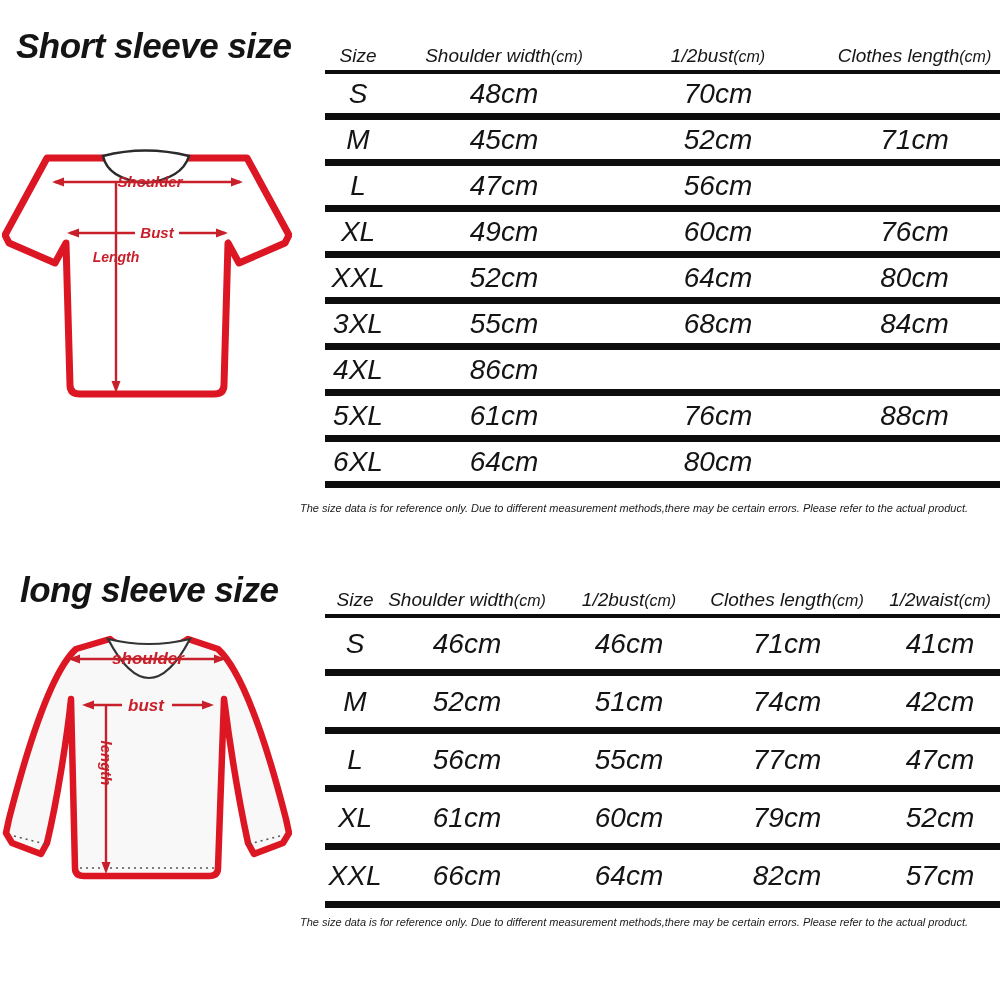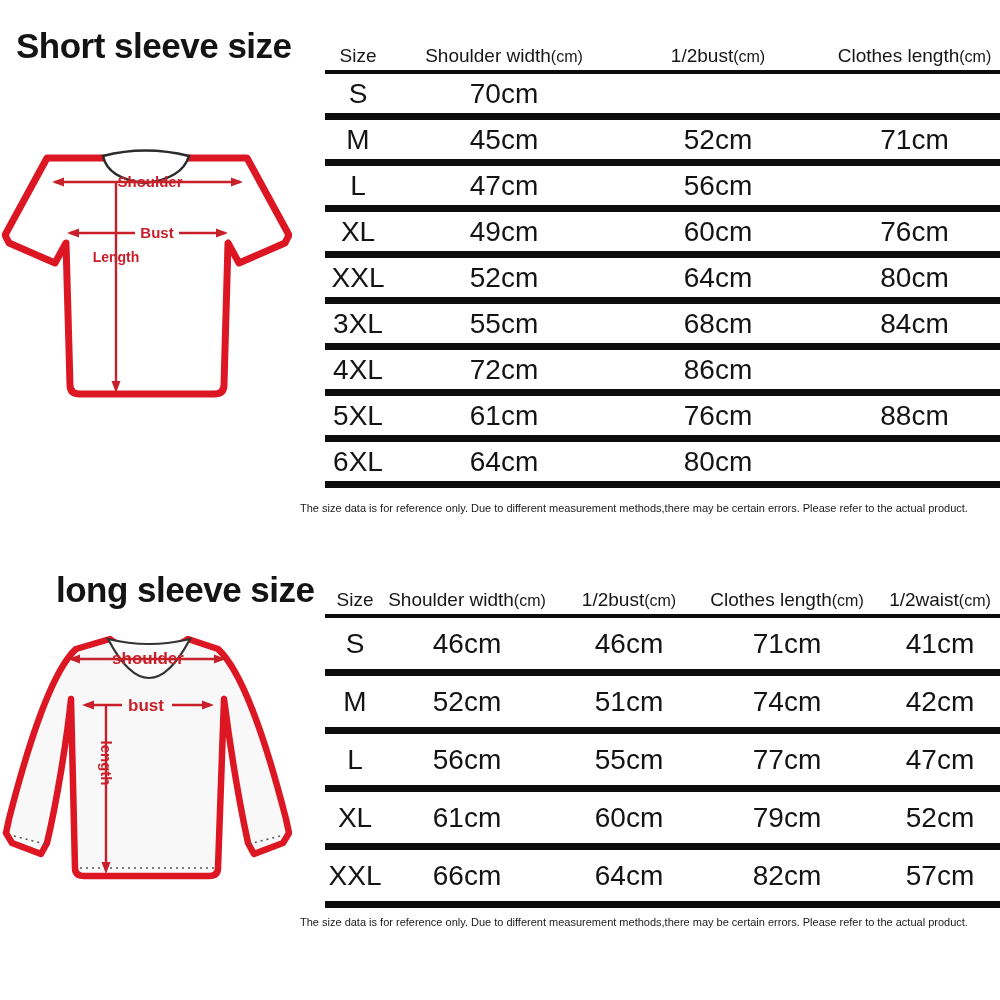--- a/index.html
+++ b/index.html
@@ -1,25 +1,25 @@
 <!DOCTYPE html>
 <html><head>
 <meta charset="utf-8">
 <style>
   html,body { margin:0; padding:0; background:#fff; }
   .canvas {
     position:relative; width:1000px; height:1000px; background:#ffffff;
-    font-family:"Liberation Sans", sans-serif; color:#111; overflow:hidden;
+    font-family:"Liberation Sans", sans-serif; color:#111; overflow:hidden;font-style:italic;
   }
   .title {
     position:absolute; font-size:35px; font-weight:600; color:#141414;
     white-space:nowrap; letter-spacing:-0.5px;
   }
   #short-title { left:16px; top:26px; }
-  #long-title  { left:20px; top:570px;margin-left:36px; }
+  #long-title  { left:20px; top:570px; }
 
   .shirt { position:absolute; left:2px; }
   #short-shirt { top:136px; width:290px; height:292px; }
   #long-shirt  { top:623px; width:290px; height:262px; }
 
   .slabel { font-family:"Liberation Sans", sans-serif; font-weight:bold; fill:#c8202a; text-anchor:middle; }
   .lab15 { font-size:15px; }
   .lab14 { font-size:14px; }
   .lab17 { font-size:17px; }
 
@@ -85,20 +85,21 @@
 
   <div class="tbl" id="short-table">
     <div class="thead">
       <div class="hcell"><span>Size</span><span class="unit"></span></div>
       <div class="hcell"><span>Shoulder width</span><span class="unit">(cm)</span></div>
       <div class="hcell"><span>1/2bust</span><span class="unit">(cm)</span></div>
       <div class="hcell"><span>Clothes length</span><span class="unit">(cm)</span></div>
     </div>
     <div class="row">
       <div class="cell">S</div>
+      <div class="cell">48cm</div>
       <div class="cell">70cm</div>
     </div>
     <div class="row">
       <div class="cell">M</div>
       <div class="cell">45cm</div>
       <div class="cell">52cm</div>
       <div class="cell">71cm</div>
     </div>
     <div class="row">
       <div class="cell">L</div>
@@ -118,21 +119,20 @@
       <div class="cell">80cm</div>
     </div>
     <div class="row">
       <div class="cell">3XL</div>
       <div class="cell">55cm</div>
       <div class="cell">68cm</div>
       <div class="cell">84cm</div>
     </div>
     <div class="row">
       <div class="cell">4XL</div>
-      <div class="cell">72cm</div>
       <div class="cell">86cm</div>
     </div>
     <div class="row">
       <div class="cell">5XL</div>
       <div class="cell">61cm</div>
       <div class="cell">76cm</div>
       <div class="cell">88cm</div>
     </div>
     <div class="row">
       <div class="cell">6XL</div>

